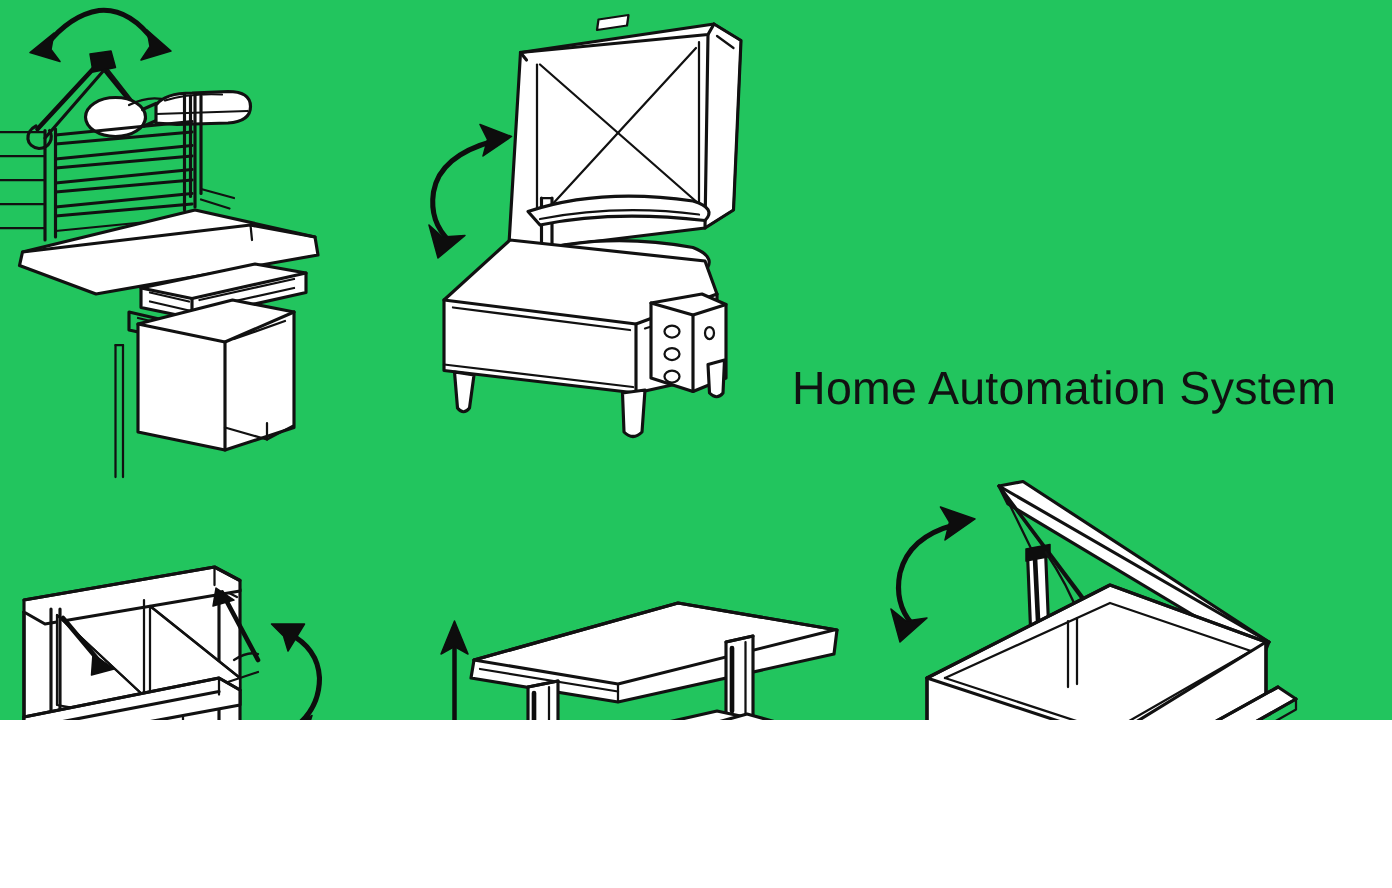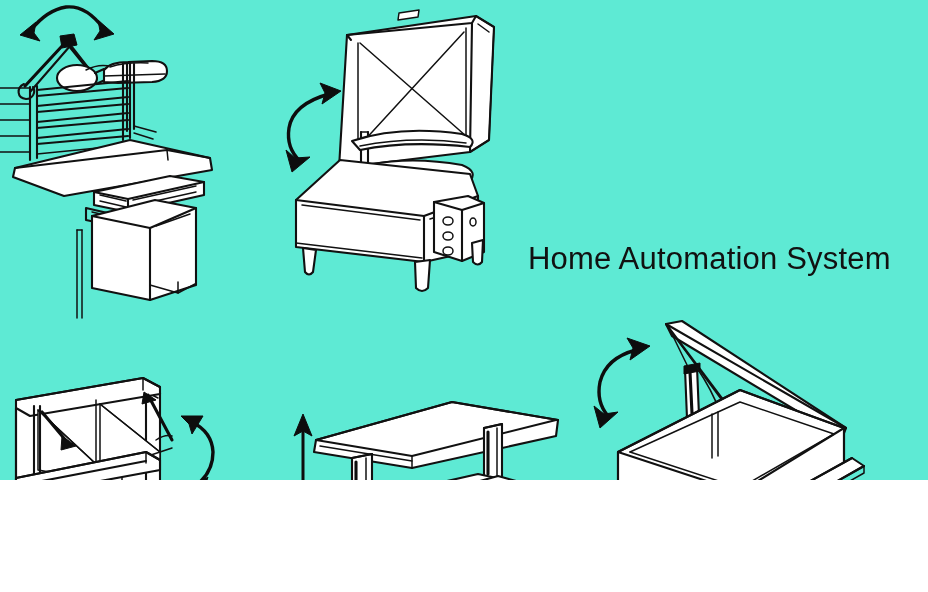--- a/index.html
+++ b/index.html
@@ -8,21 +8,21 @@
     padding: 0;
     background: #ffffff;
   }
   body {
     font-family: "Liberation Sans", sans-serif;
   }
   #stage {
     position: relative;
     width: 928px;
     height: 480px;
-    background: #5eead4;
+    background: #22c55e;
     overflow: hidden;
   }
   #stage svg.art {
     position: absolute;
     left: 0;
     top: 0;
     width: 928px;
     height: 592px;
   }
   .ln {

